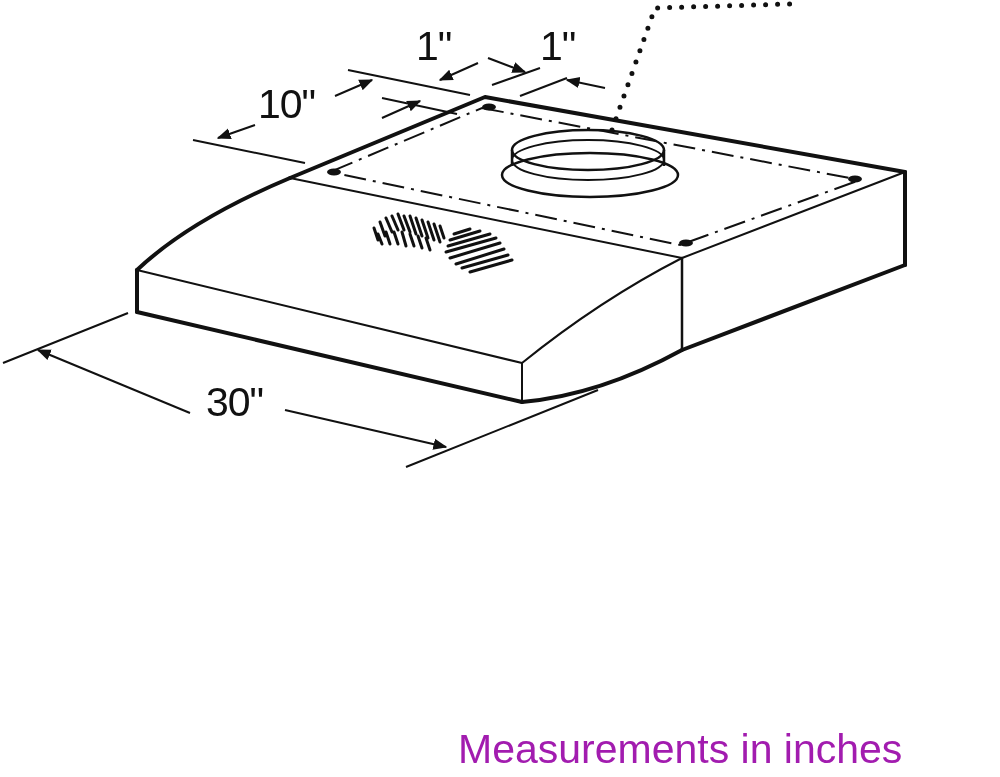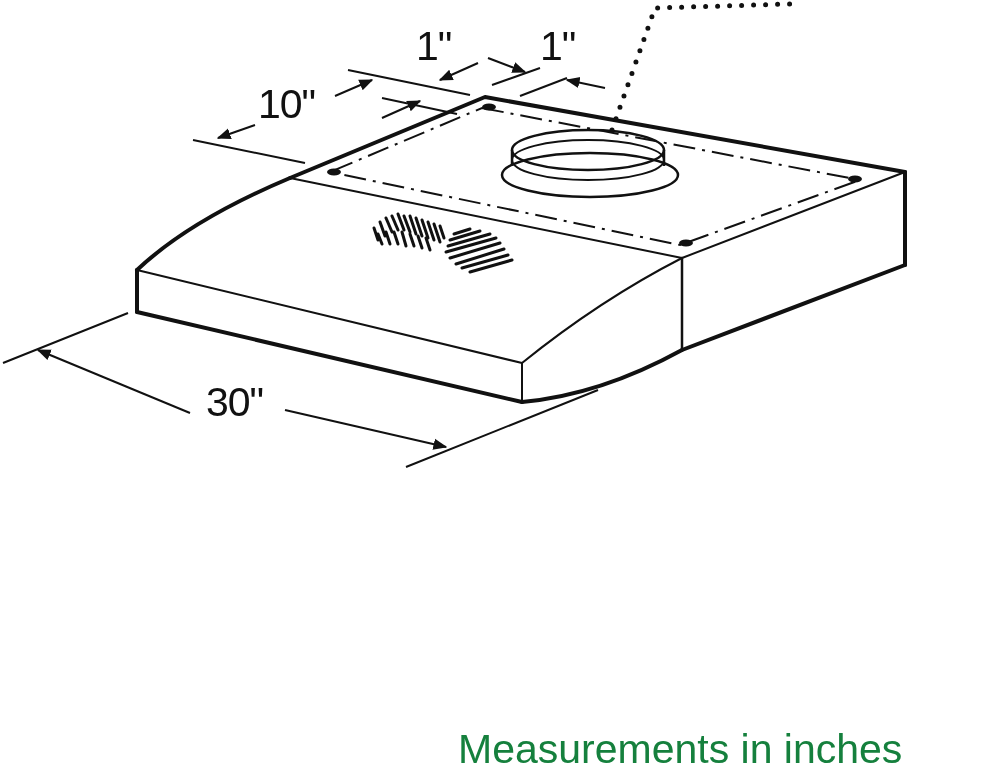--- a/index.html
+++ b/index.html
@@ -1,19 +1,19 @@
 <!DOCTYPE html>
 <html><head>
 <meta charset="utf-8">
 <style>
   html, body { margin: 0; padding: 0; background: #ffffff; }
   body { width: 1000px; height: 777px; position: relative; overflow: hidden; font-family: "Liberation Sans", sans-serif; }
   svg.drawing { position: absolute; left: 0; top: 0; width: 1000px; height: 777px; }
   .dim-label { position: absolute; font-family: "Liberation Sans", sans-serif; color: #111; font-size: 41px; line-height: 1; white-space: nowrap; letter-spacing: -1px; }
-  .caption { position: absolute; font-family: "Liberation Sans", sans-serif; color: #15803d; font-size: 41px; line-height: 1; white-space: nowrap; }
+  .caption { position: absolute; font-family: "Liberation Sans", sans-serif; color: #a21caf; font-size: 41px; line-height: 1; white-space: nowrap; }
 </style>
 </head>
 <body>
 
 <svg class="drawing" viewBox="0 0 1000 777" xmlns="http://www.w3.org/2000/svg">
   <defs>
     <marker id="arrow" viewBox="0 0 10 10" refX="9" refY="5" markerWidth="7" markerHeight="7" orient="auto-start-reverse">
       <path d="M0,1 L10,5 L0,9 z" fill="#111"></path>
     </marker>
   </defs>

